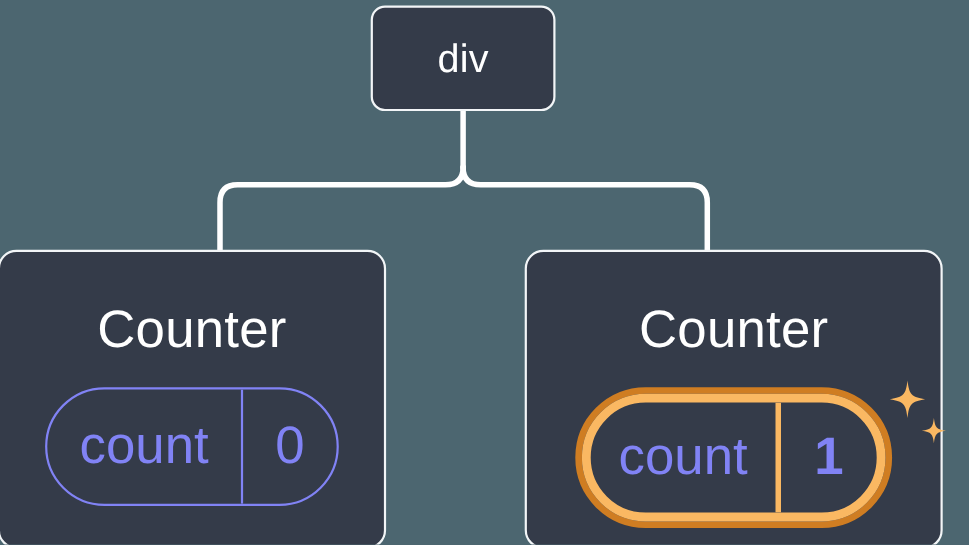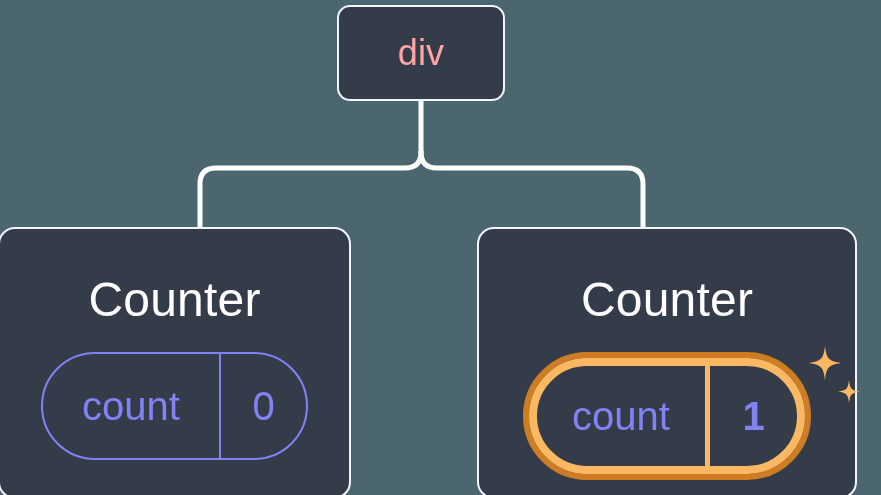--- a/index.html
+++ b/index.html
@@ -40,21 +40,21 @@
     height: 96px;
     box-sizing: border-box;
     background: #343b49;
     border: 2px solid #f2f5f7;
     border-radius: 13px;
     display: flex;
     align-items: center;
     justify-content: center;
   }
   .node-root-label {
-    color: #fca5a5;
+    color: #ffffff;
     font-size: 36px;
     font-weight: 400;
     letter-spacing: 0.2px;
     line-height: 1;
   }
 
   
   .card {
     position: absolute;
     top: 227px;
@@ -113,21 +113,21 @@
     font-weight: 400;
   }
   .pill-plain .pill-val {
     border-left: 2px solid #8183f5;
   }
 
   .pill-key, .pill-val {
     display: flex;
     align-items: center;
     justify-content: center;
-    font-size: 40px;
+    font-size: 48px;
     line-height: 1;
     box-sizing: border-box;
   }
   .pill-key { flex: 0 0 176px; }
   .pill-val { flex: 1 1 auto; }
 
   
   .pill-hl-outer {
     box-sizing: border-box;
     width: 288px;

